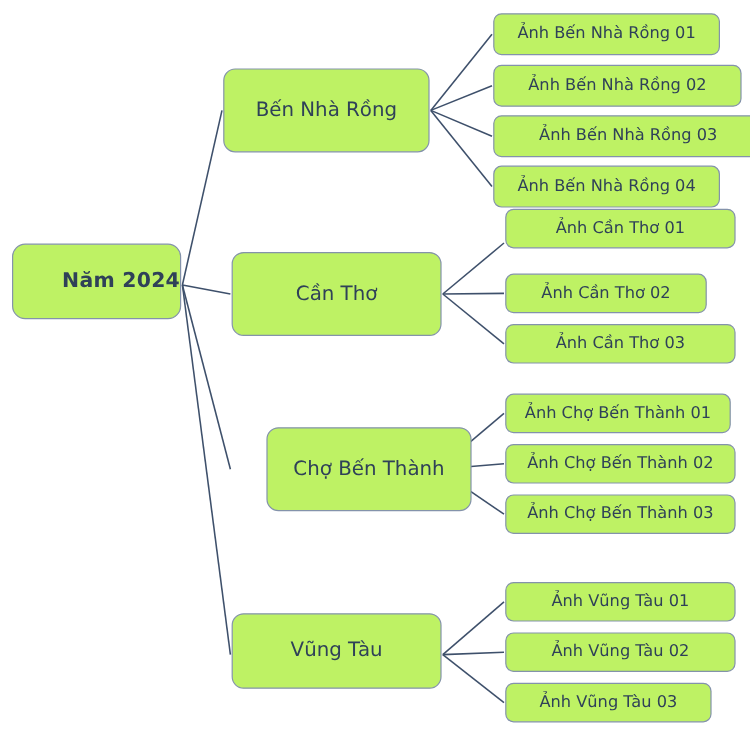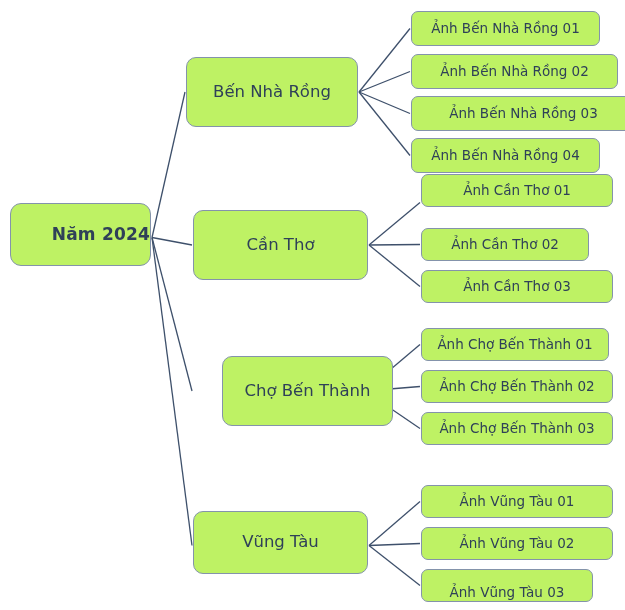--- a/index.html
+++ b/index.html
@@ -131,17 +131,17 @@
       </div>
       <div class="node node-branch" style="left: 193px; top: 511px; width: 175px; height: 63px;">
         <span class="node-label">Vũng Tàu</span>
       </div>
       <div class="node node-leaf" style="left: 421px; top: 485px; width: 192px; height: 33px;">
         <span class="node-label">Ảnh Vũng Tàu 01</span>
       </div>
       <div class="node node-leaf" style="left: 421px; top: 527px; width: 192px; height: 33px;">
         <span class="node-label">Ảnh Vũng Tàu 02</span>
       </div>
-      <div class="node node-leaf" style="left: 421px; top: 569px; width: 172px; height: 33px; align-items: flex-end;">
+      <div class="node node-leaf" style="left: 421px; top: 569px; width: 172px; height: 33px;">
         <span class="node-label">Ảnh Vũng Tàu 03</span>
       </div>
     </div>
 </div>
 
 </body></html>

